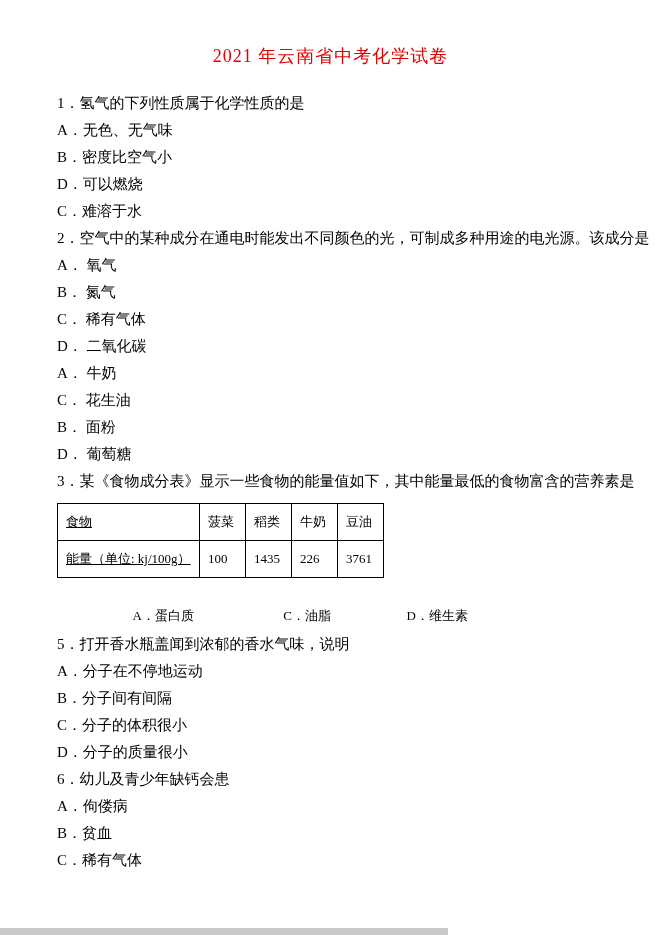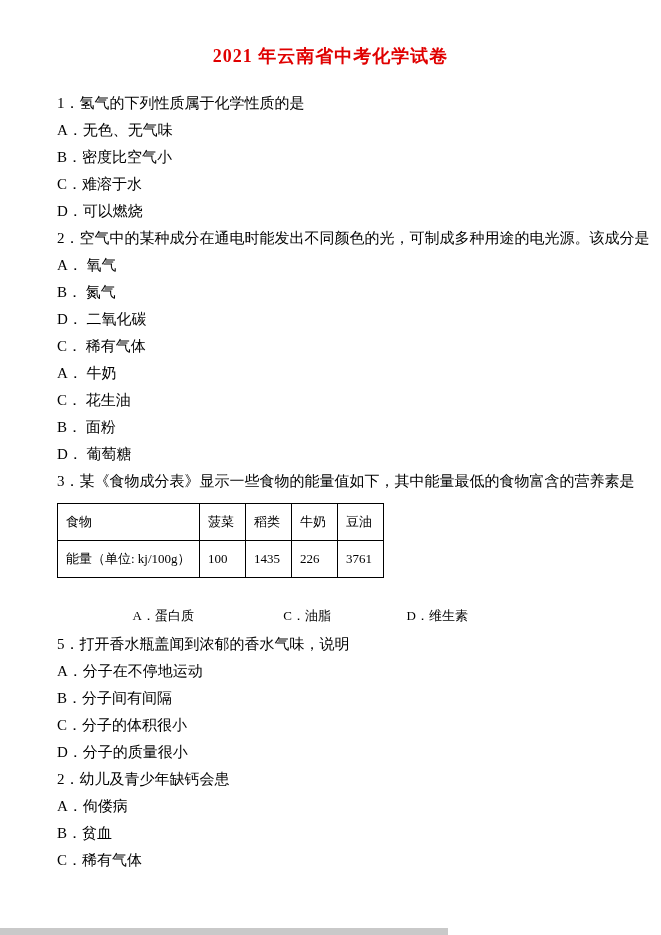--- a/index.html
+++ b/index.html
@@ -16,21 +16,21 @@
   .page {
     width: 661px;
     height: 935px;
     padding: 44px 57px 0 57px;
     position: relative;
   }
   .doc-title {
     text-align: center;
     color: #e00000;
     font-size: 18px;
-    font-weight: bold;
+    font-weight: normal;
     margin: 0 0 22px 0;
     letter-spacing: 1px;
   }
   .line {
     font-size: 15px;
     line-height: 27px;
     height: 27px;
     white-space: nowrap;
   }
   .q-text { }
@@ -40,21 +40,21 @@
     margin: 8px 0 2px 0;
   }
   table.food-table td {
     border: 1px solid #000000;
     font-size: 13px;
     padding: 0 8px;
     height: 37px;
     vertical-align: middle;
     background: #ffffff;
   }
-  td.col-label { width: 142px; }
+  td.col-label { width: 142px; text-decoration: underline; }
   td.col-val   { width: 46px; }
   .inline-options {
     display: flex;
     margin-top: 24px;
     margin-bottom: 2px;
     height: 27px;
     line-height: 27px;
     font-size: 13px;
     text-align: right;
   }
@@ -75,30 +75,30 @@
 <body>
 
 <div class="page">
 
   <h1 class="doc-title">2021 年云南省中考化学试卷</h1>
 
   <div>
     <div class="line q-text">1．氢气的下列性质属于化学性质的是</div>
     <div class="line option">A．无色、无气味</div>
     <div class="line option">B．密度比空气小</div>
+    <div class="line option">D．可以燃烧</div>
     <div class="line option">C．难溶于水</div>
-    <div class="line option">D．可以燃烧</div>
   </div>
 
   <div>
     <div class="line q-text">2．空气中的某种成分在通电时能发出不同颜色的光，可制成多种用途的电光源。该成分是</div>
     <div class="line option">A．  氧气</div>
     <div class="line option">B．  氮气</div>
+    <div class="line option">C．  稀有气体</div>
     <div class="line option">D．  二氧化碳</div>
-    <div class="line option">C．  稀有气体</div>
   </div>
 
   <div>
     <div class="line option">A．  牛奶</div>
     <div class="line option">C．  花生油</div>
     <div class="line option">B．  面粉</div>
     <div class="line option">D．  葡萄糖</div>
   </div>
 
   <div>
@@ -132,20 +132,20 @@
 
   <div>
     <div class="line q-text">5．打开香水瓶盖闻到浓郁的香水气味，说明</div>
     <div class="line option">A．分子在不停地运动</div>
     <div class="line option">B．分子间有间隔</div>
     <div class="line option">C．分子的体积很小</div>
     <div class="line option">D．分子的质量很小</div>
   </div>
 
   <div>
-    <div class="line q-text">2．幼儿及青少年缺钙会患</div>
+    <div class="line q-text">6．幼儿及青少年缺钙会患</div>
     <div class="line option">A．佝偻病</div>
     <div class="line option">B．贫血</div>
     <div class="line option">C．稀有气体</div>
   </div>
 
   <div class="page-edge"></div>
 </div>
 
 </body></html>

